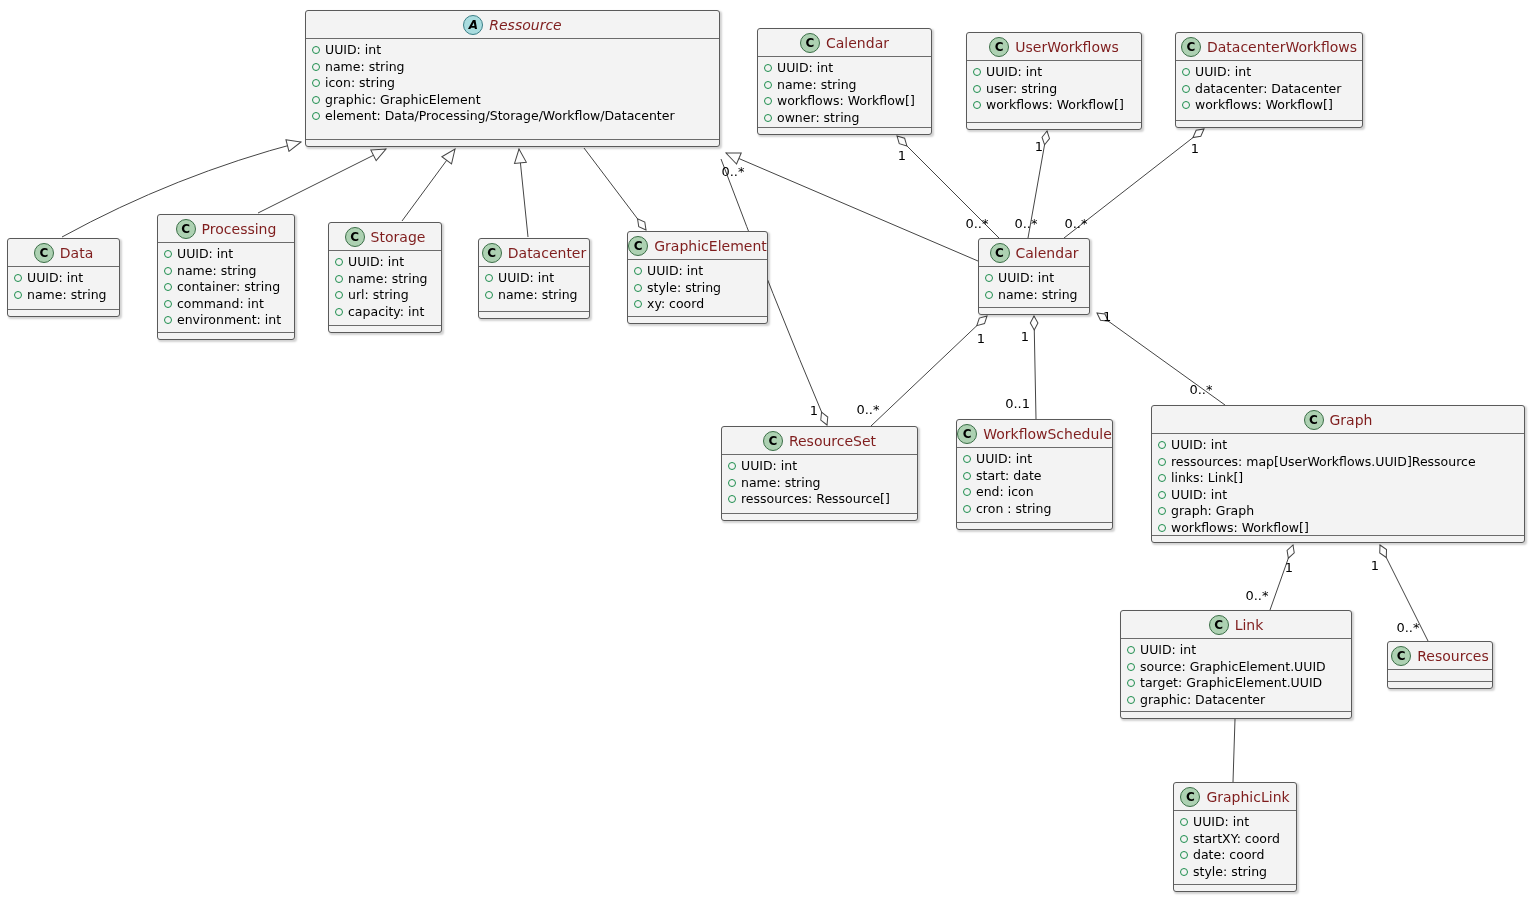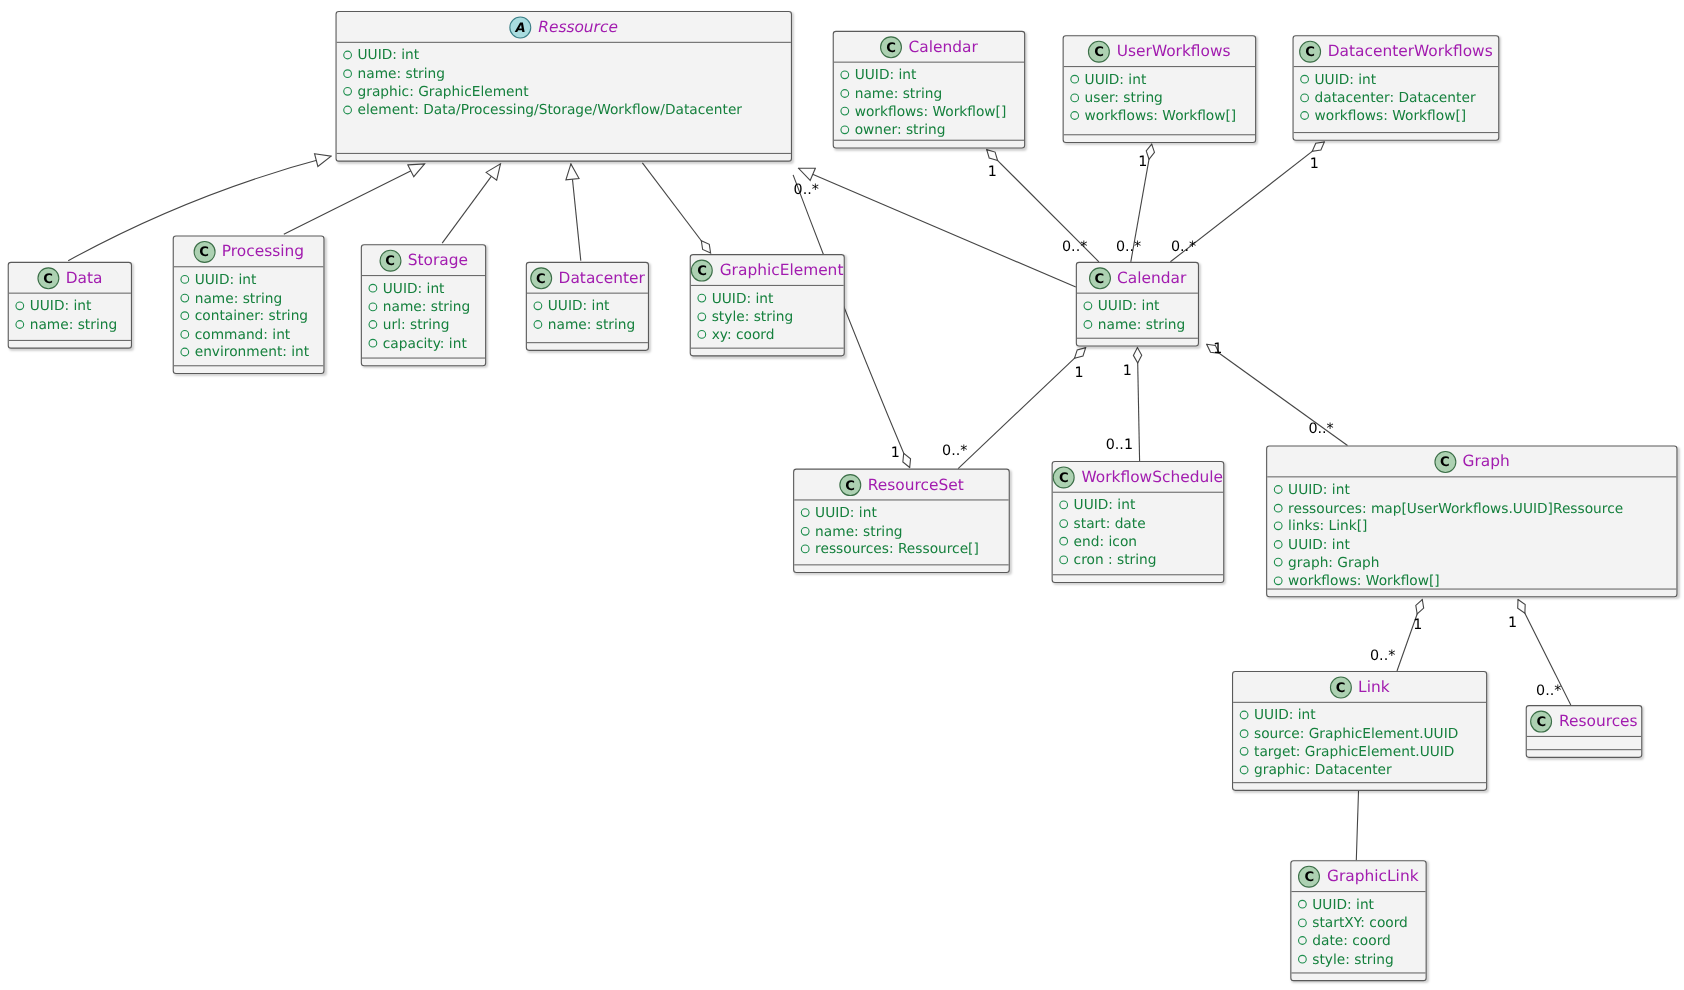--- a/index.html
+++ b/index.html
@@ -48,21 +48,21 @@
     color: #000;
     flex: 0 0 auto;
   }
   .uml-badge.abstract {
     background: #A9DCDF;
     border-color: #3A7E86;
     font-style: italic;
   }
   .uml-name {
     font-size: 14px;
-    color: #a21caf;
+    color: #7f1d1d;
   }
   .uml-name.italic { font-style: italic; }
   .uml-attrs {
     flex: 1 1 auto;
     border-top: 1px solid #6B6B6B;
     padding: 3px 6px 2px 6px;
     min-height: 6px;
     overflow: hidden;
   }
   .uml-attr-row {
@@ -75,21 +75,21 @@
   .uml-field-bullet {
     display: inline-block;
     width: 6px; height: 6px;
     border: 1.4px solid #1E8E4E;
     border-radius: 50%;
     background: transparent;
     flex: 0 0 auto;
   }
   .uml-attr-text {
     font-size: 12.5px;
-    color: #15803d;
+    color: #000000;
     text-align: center;
   }
   .uml-methods {
     flex: 0 0 auto;
     height: 6px;
     border-top: 1px solid #6B6B6B;
   }
   .edge-path {
     fill: none;
     stroke: #454545;
@@ -158,20 +158,24 @@
         <div class="uml-attr-row">
           <span class="uml-field-bullet"></span>
           <span class="uml-attr-text">UUID: int</span>
         </div>
         <div class="uml-attr-row">
           <span class="uml-field-bullet"></span>
           <span class="uml-attr-text">name: string</span>
         </div>
         <div class="uml-attr-row">
           <span class="uml-field-bullet"></span>
+          <span class="uml-attr-text">icon: string</span>
+        </div>
+        <div class="uml-attr-row">
+          <span class="uml-field-bullet"></span>
           <span class="uml-attr-text">graphic: GraphicElement</span>
         </div>
         <div class="uml-attr-row">
           <span class="uml-field-bullet"></span>
           <span class="uml-attr-text">element: Data/Processing/Storage/Workflow/Datacenter</span>
         </div>
       </div>
       <div class="uml-methods"></div>
     </div>
     <div class="uml-class" style="left: 757px; top: 28px; width: 175px; height: 107px;">

